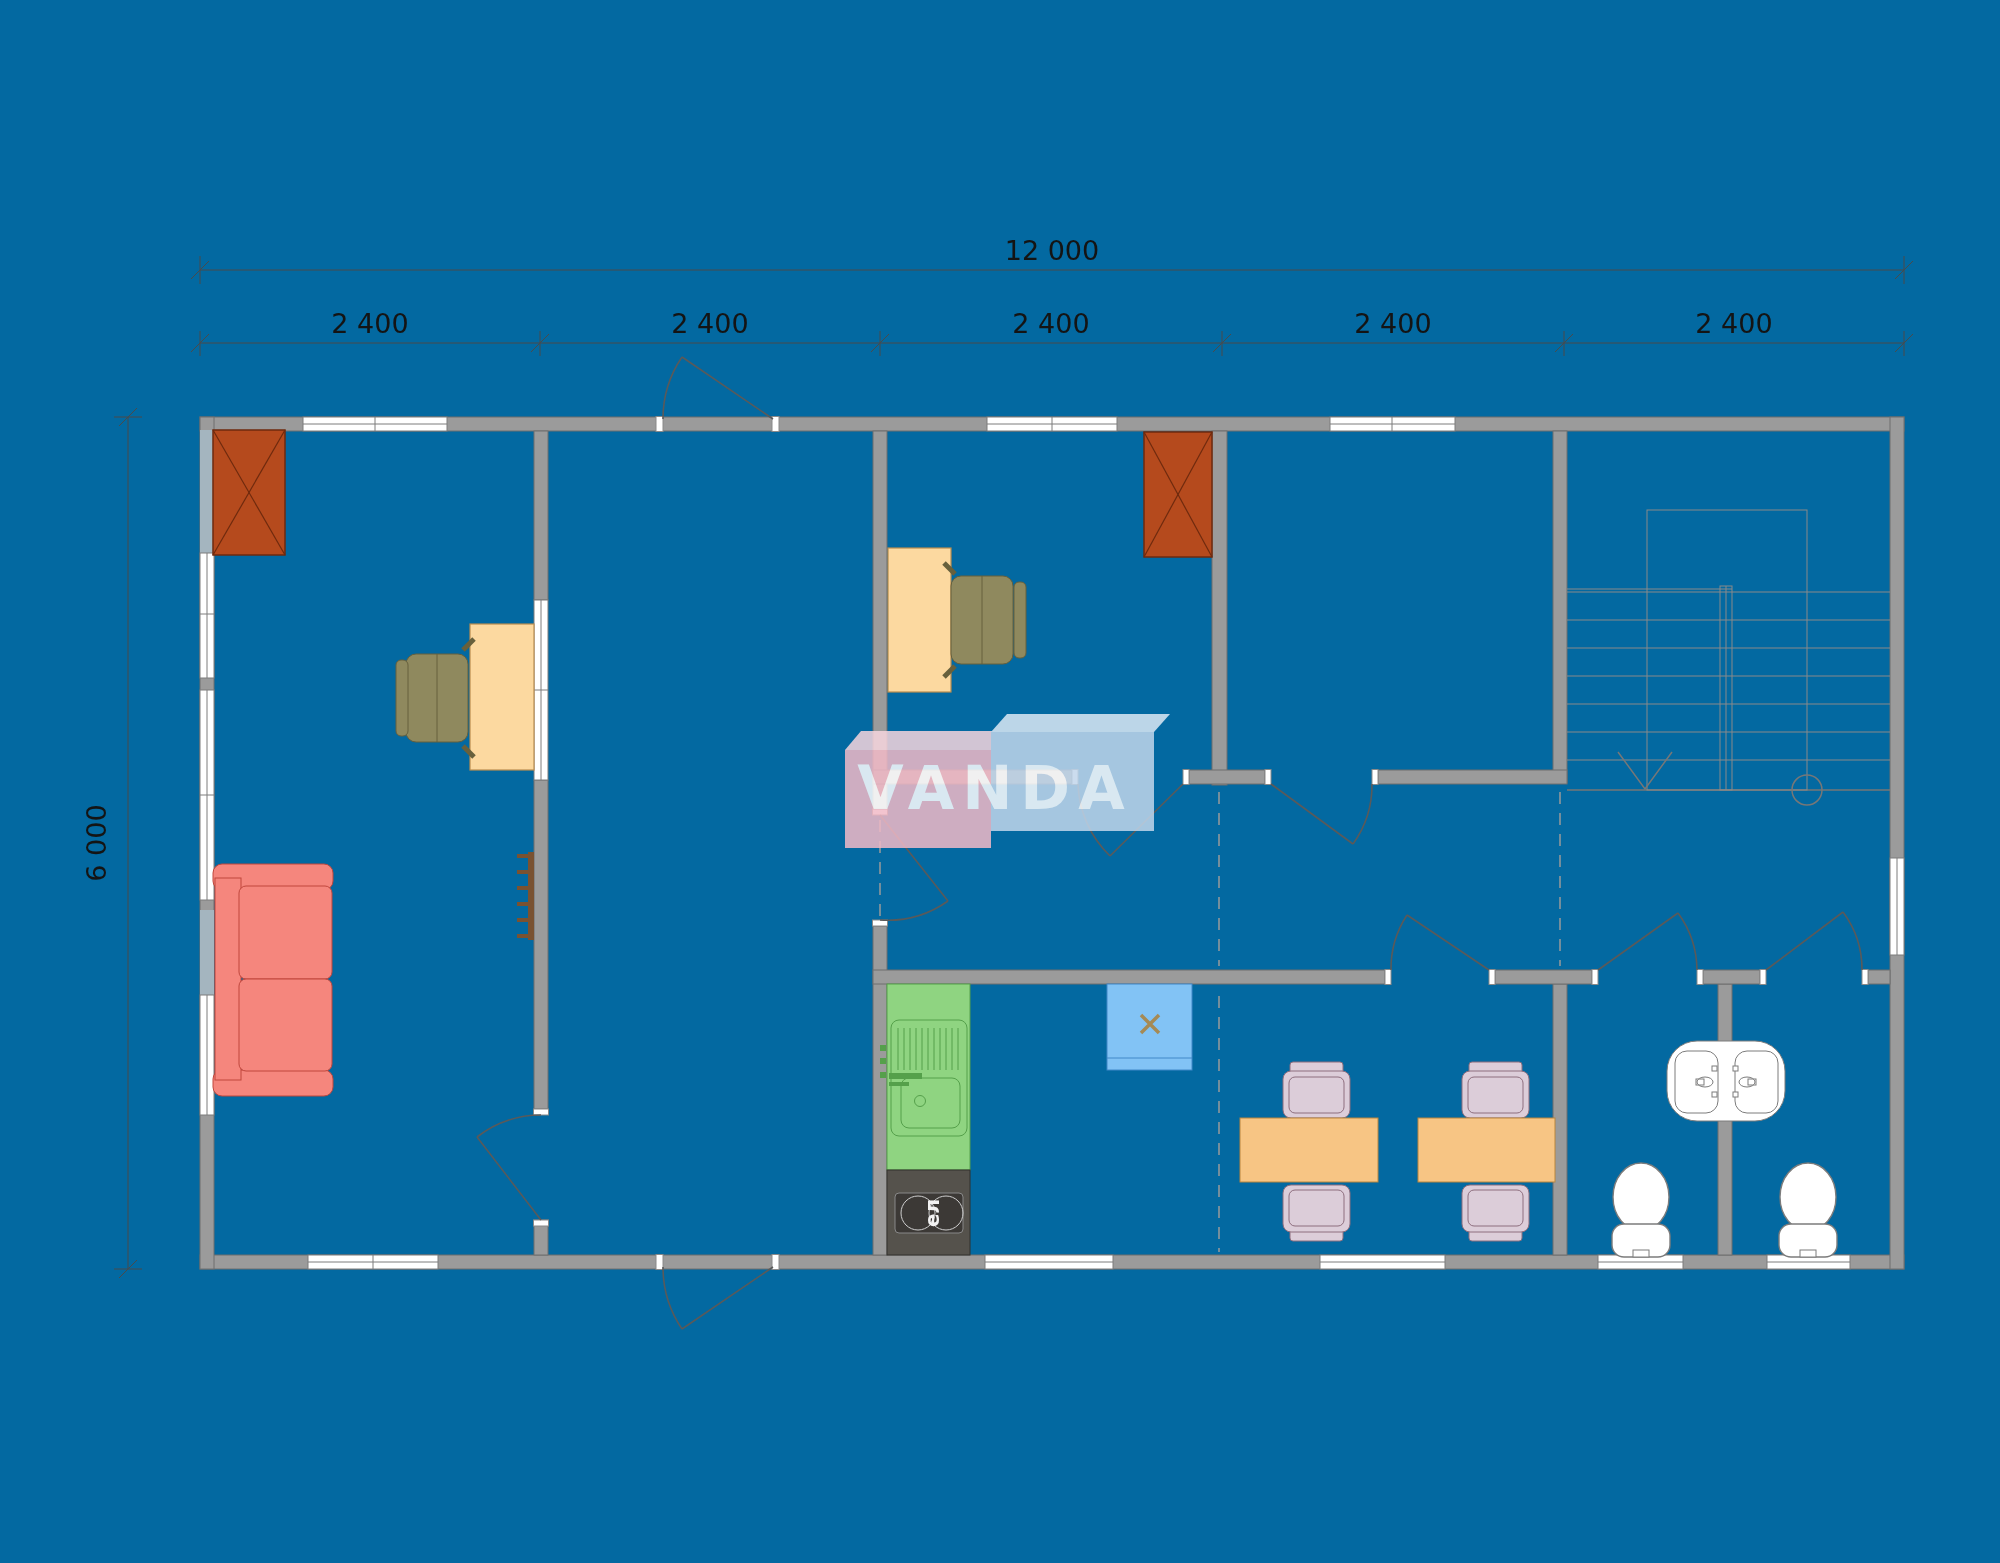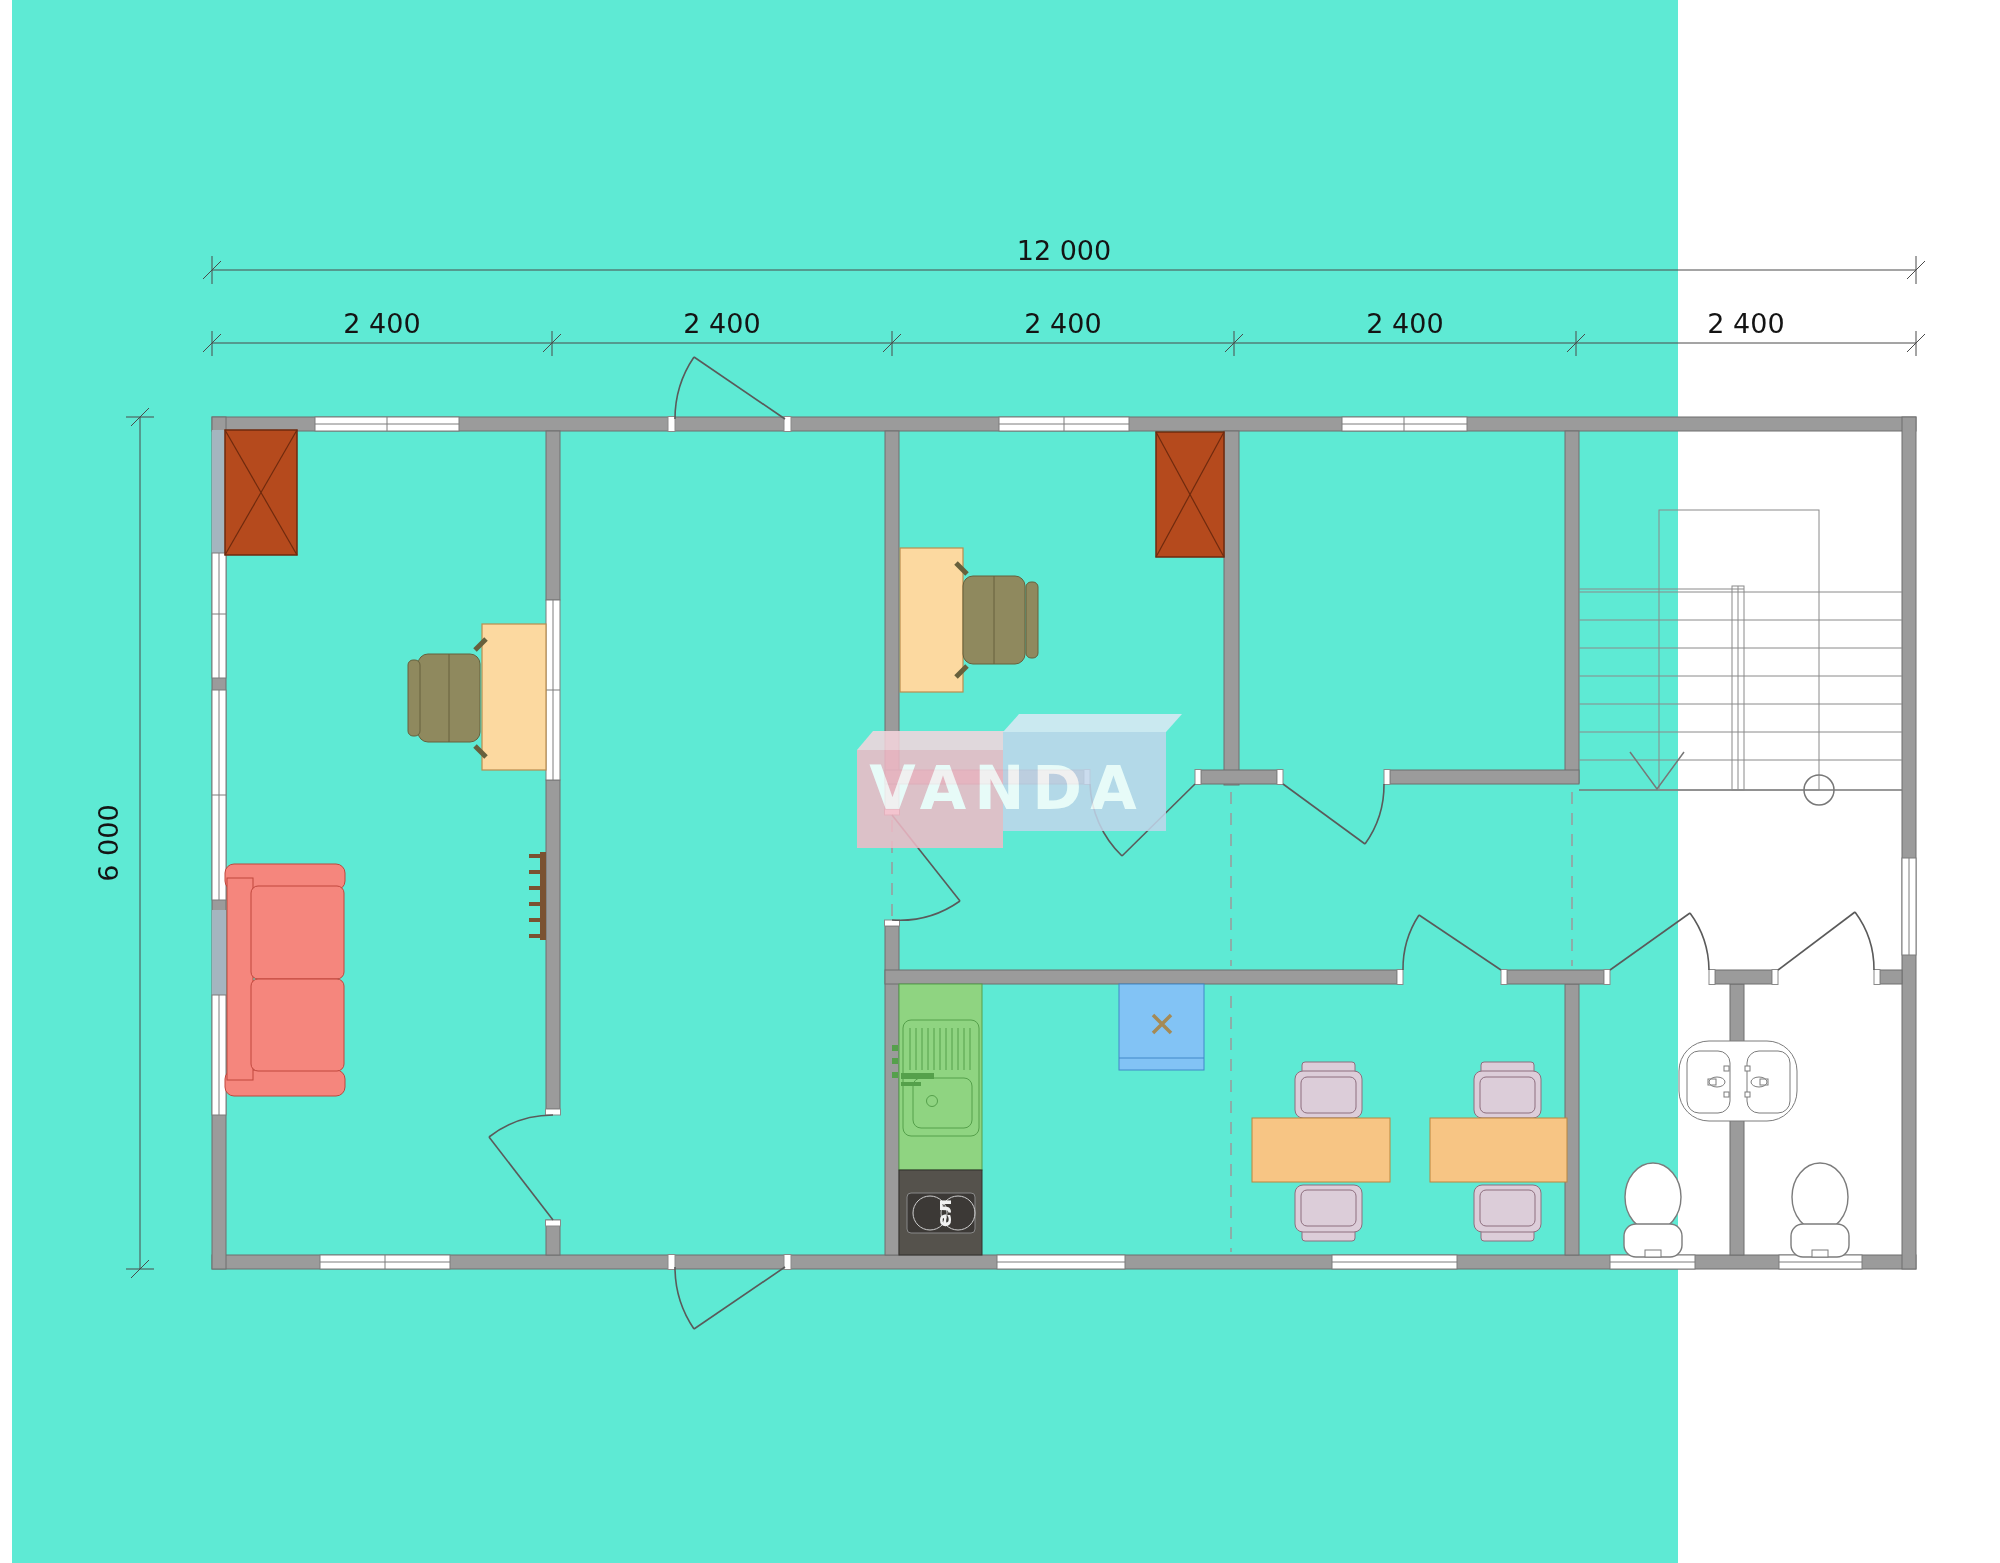--- a/index.html
+++ b/index.html
@@ -1,16 +1,16 @@
 <!DOCTYPE html>
 <html><head>
 <meta charset="utf-8">
 <style>
   html,body{margin:0;padding:0;background:#fff;}
-  .stage{width:1666px;height:1563px;position:relative;background:#5eead4;font-family:"DejaVu Sans",sans-serif;margin-left:12px;}
+  .stage{width:2000px;height:1563px;position:relative;background:#0369a1;font-family:"DejaVu Sans",sans-serif;}
   svg{display:block;}
   .w{fill:#9b9b9b;stroke:#6f6f6f;stroke-width:1;}
   .jamb{fill:#ffffff;stroke:#8a8a8a;stroke-width:1;}
   .win{fill:#ffffff;stroke:#7c7c7c;stroke-width:1;}
   .wl{stroke:#7c7c7c;stroke-width:1;fill:none;}
   .door{stroke:#5a5a5a;stroke-width:1.6;fill:none;}
   .dash{stroke:#9a9a9a;stroke-width:1.5;fill:none;stroke-dasharray:12 9;}
   .thin{stroke:#8a8a8a;stroke-width:1;fill:none;}
   .thin2{stroke:#777;stroke-width:1.5;fill:none;}
   .dim{stroke:#4a4a4a;stroke-width:1;fill:none;}

